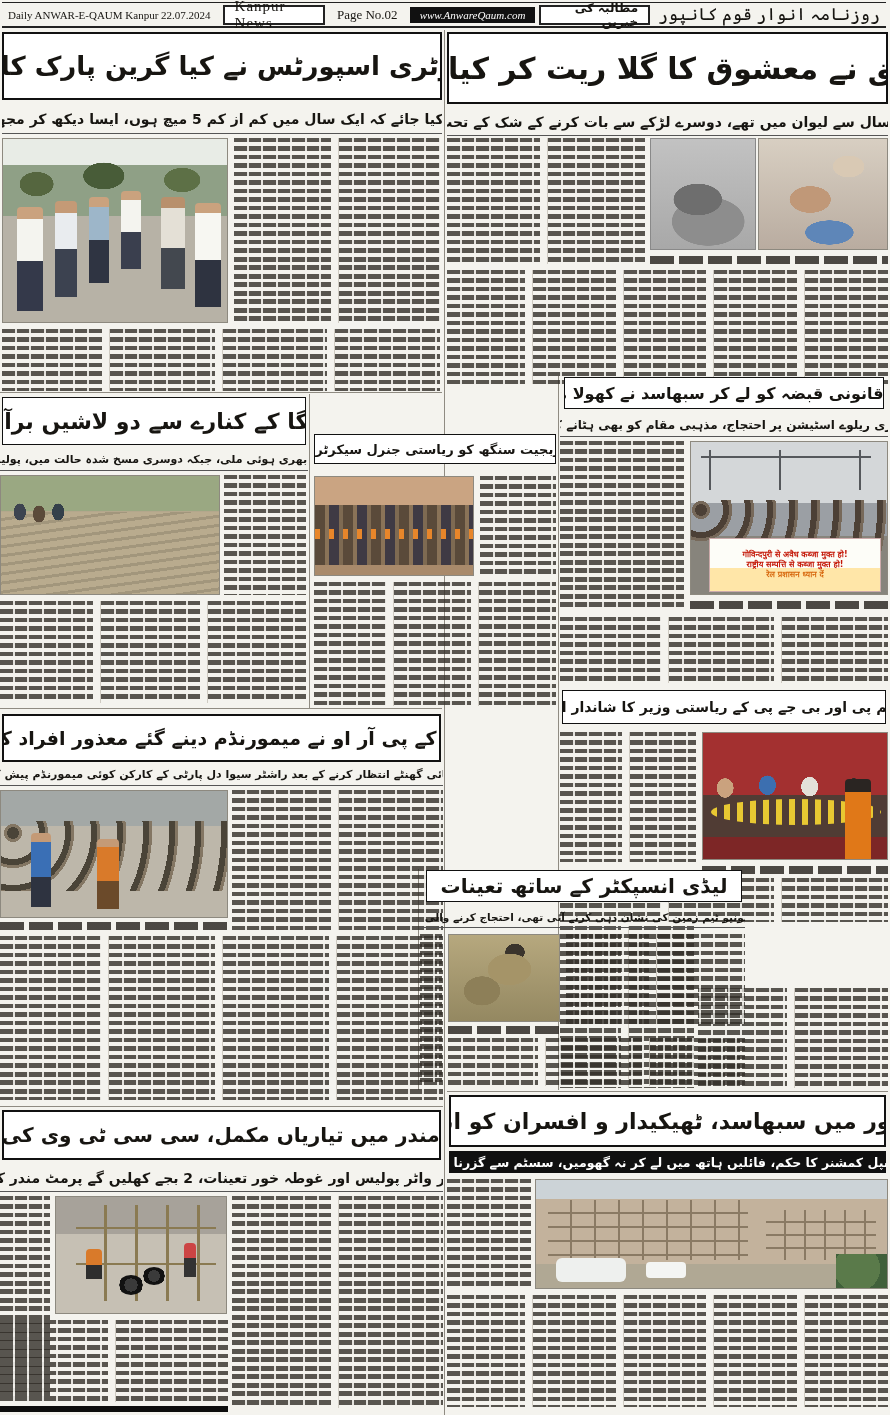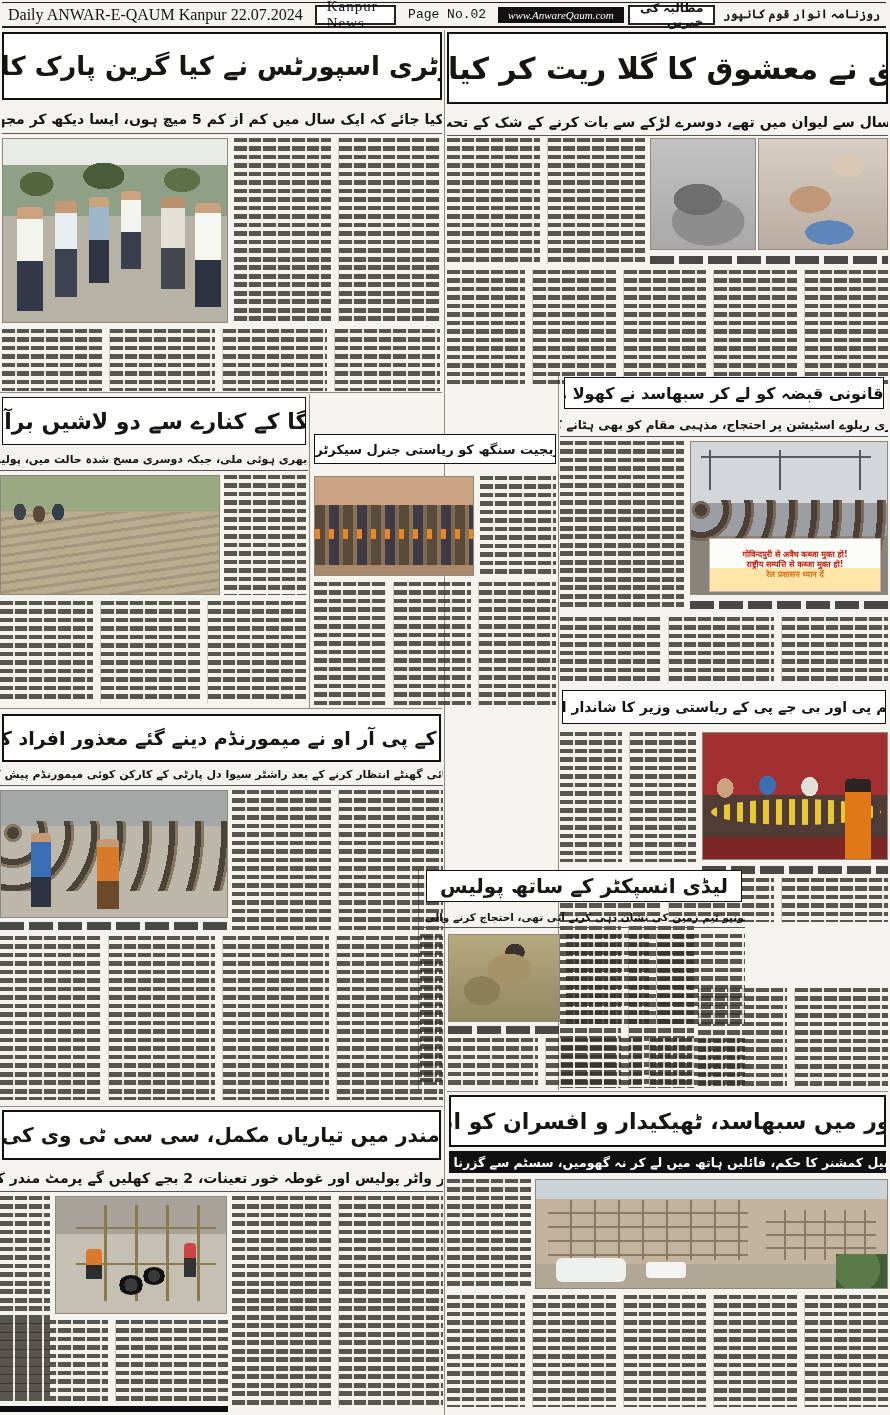--- a/index.html
+++ b/index.html
@@ -55,29 +55,29 @@
   .bannertext{position:absolute;display:flex;flex-direction:column;align-items:center;justify-content:center;
     background:linear-gradient(#fdfdf8 0 55%,#ffe6a8 55% 100%);border:1px solid #caa;
     color:#c41808;font-weight:bold;font-size:8px;line-height:10px;text-align:center;overflow:hidden;}
 </style>
 </head>
 <body>
 
 <div class="page">
 
   <div class="hdr">
-    <span class="plain" style="font-size:16px;">Daily ANWAR-E-QAUM Kanpur 22.07.2024</span>
+    <span class="plain" style="font-size:11px;">Daily ANWAR-E-QAUM Kanpur 22.07.2024</span>
     <span class="rule-gap"></span>
     <span class="box" style="font-size:15px;letter-spacing:1px;">Kanpur News</span>
     <span class="rule-gap"></span>
-    <span class="plain" style="font-size:13px;font-family:Liberation Mono, monospace;">Page No.02</span>
+    <span class="plain" style="font-size:13px;">Page No.02</span>
     <span class="rule-gap"></span>
     <span class="inv">www.AnwareQaum.com</span>
     <span class="box urdu" style="font-size:12px;font-weight:bold;font-family:'DejaVu Sans',sans-serif;">مطالبہ کی خبریں</span>
-    <span class="plain urdu" style="font-size:12px;font-weight:bold;">روزنامہ انوار قوم کانپور</span>
+    <span class="plain urdu" style="font-size:17px;font-weight:normal;">روزنامہ انوار قوم کانپور</span>
   </div>
 
   <div class="vline" style="left:444px;top:30px;height:1385px;"></div>
   <div class="vline" style="left:558px;top:376px;height:714px;"></div>
   <div class="vline" style="left:309px;top:394px;height:315px;"></div>
   <div class="vline" style="left:418px;top:869px;height:221px;"></div>
   <div class="hline" style="left:0;top:392px;width:442px;"></div>
   <div class="hline" style="left:0;top:708px;width:442px;"></div>
   <div class="hline" style="left:0;top:1106px;width:443px;"></div>
   <div class="hline" style="left:447px;top:1091px;width:441px;"></div>
@@ -256,21 +256,21 @@
       <div class="tx"></div>
       <div class="tx"></div>
     </div>
     <div class="cols" style="left:138px;top:300px;width:190px;height:100px;">
       <div class="tx"></div>
       <div class="tx"></div>
     </div>
   </section>
 
   <section class="art" style="left:420px;top:868px;width:325px;height:222px;">
-    <div class="hl" style="left:6px;top:2px;width:316px;height:32px;font-size:20px;border-width:1px;">لیڈی انسپکٹر کے ساتھ پولیس</div>
+    <div class="hl" style="left:6px;top:2px;width:316px;height:32px;font-size:20px;border-width:1px;">لیڈی انسپکٹر کے ساتھ تعینات</div>
     <div class="sub" style="left:0;top:38px;width:325px;height:22px;font-size:10.5px;">عدالت کے حکم پر ریونیو ٹیم زمین کی نشان دہی کرنے آئی تھی، احتجاج کرنے والی خاتون کا غصہ پھوٹا</div>
     <div class="photo" style="left:28px;top:66px;width:112px;height:88px;
                 background:radial-gradient(36px 26px at 55% 40%, #a59468 0 60%, transparent 61%),
                            radial-gradient(30px 24px at 30% 65%, #8d7f58 0 60%, transparent 61%),
                            radial-gradient(16px 14px at 60% 20%, #3a342c 0 60%, transparent 61%),
                            linear-gradient(#b6a87e,#948861);"></div>
     <div class="capline" style="left:28px;top:158px;width:112px;"></div>
     <div class="cols" style="left:0;top:66px;width:22px;height:148px;">
       <div class="tx"></div>
     </div>

